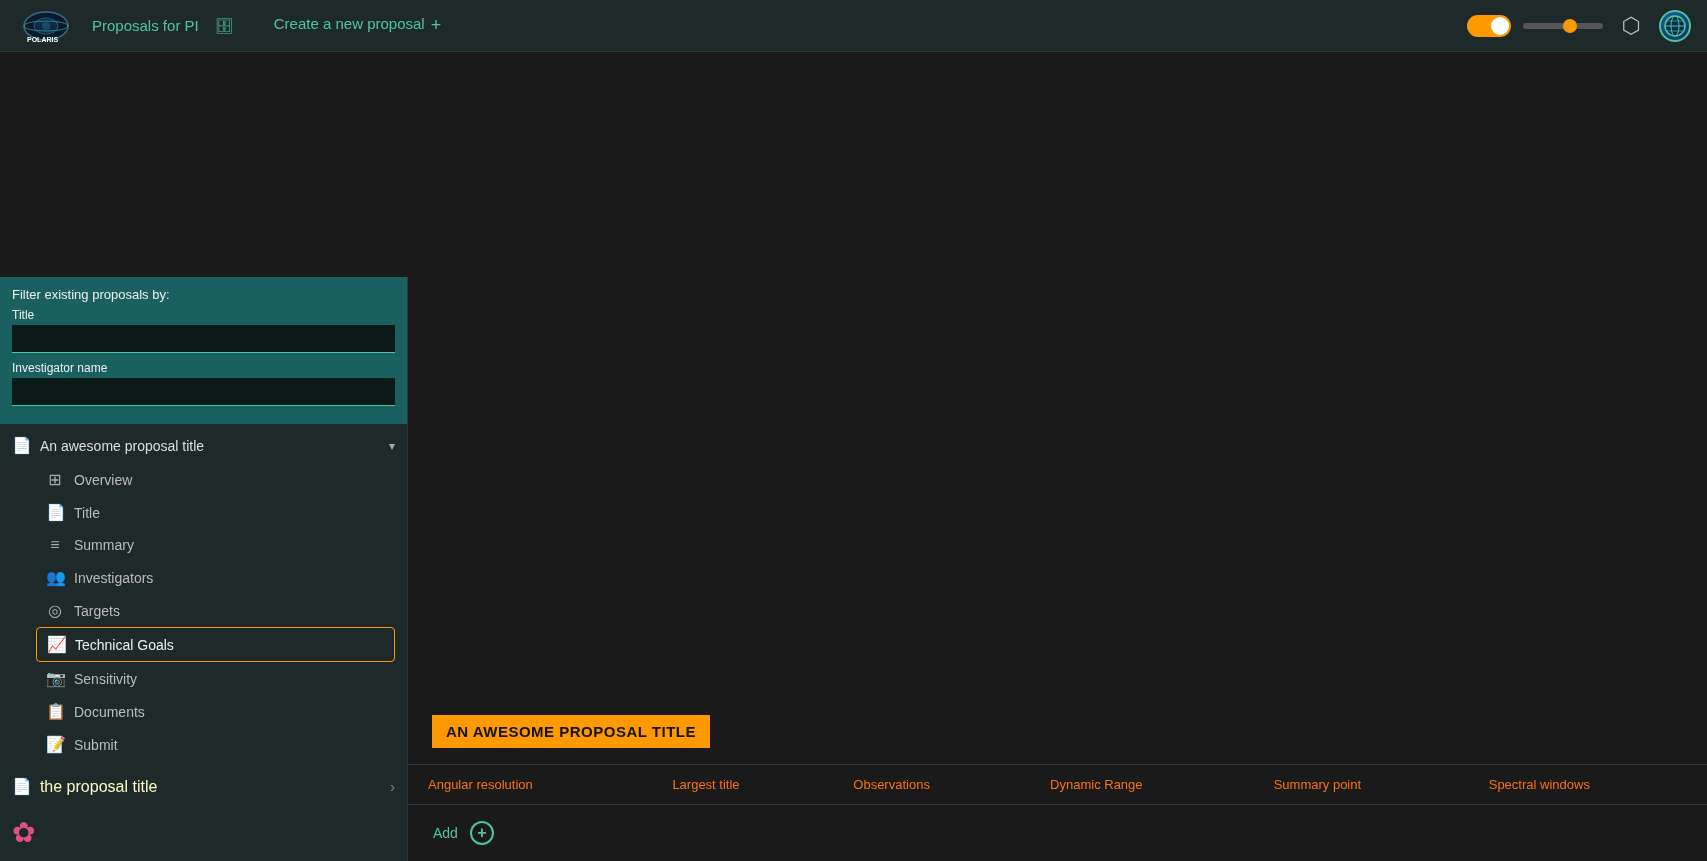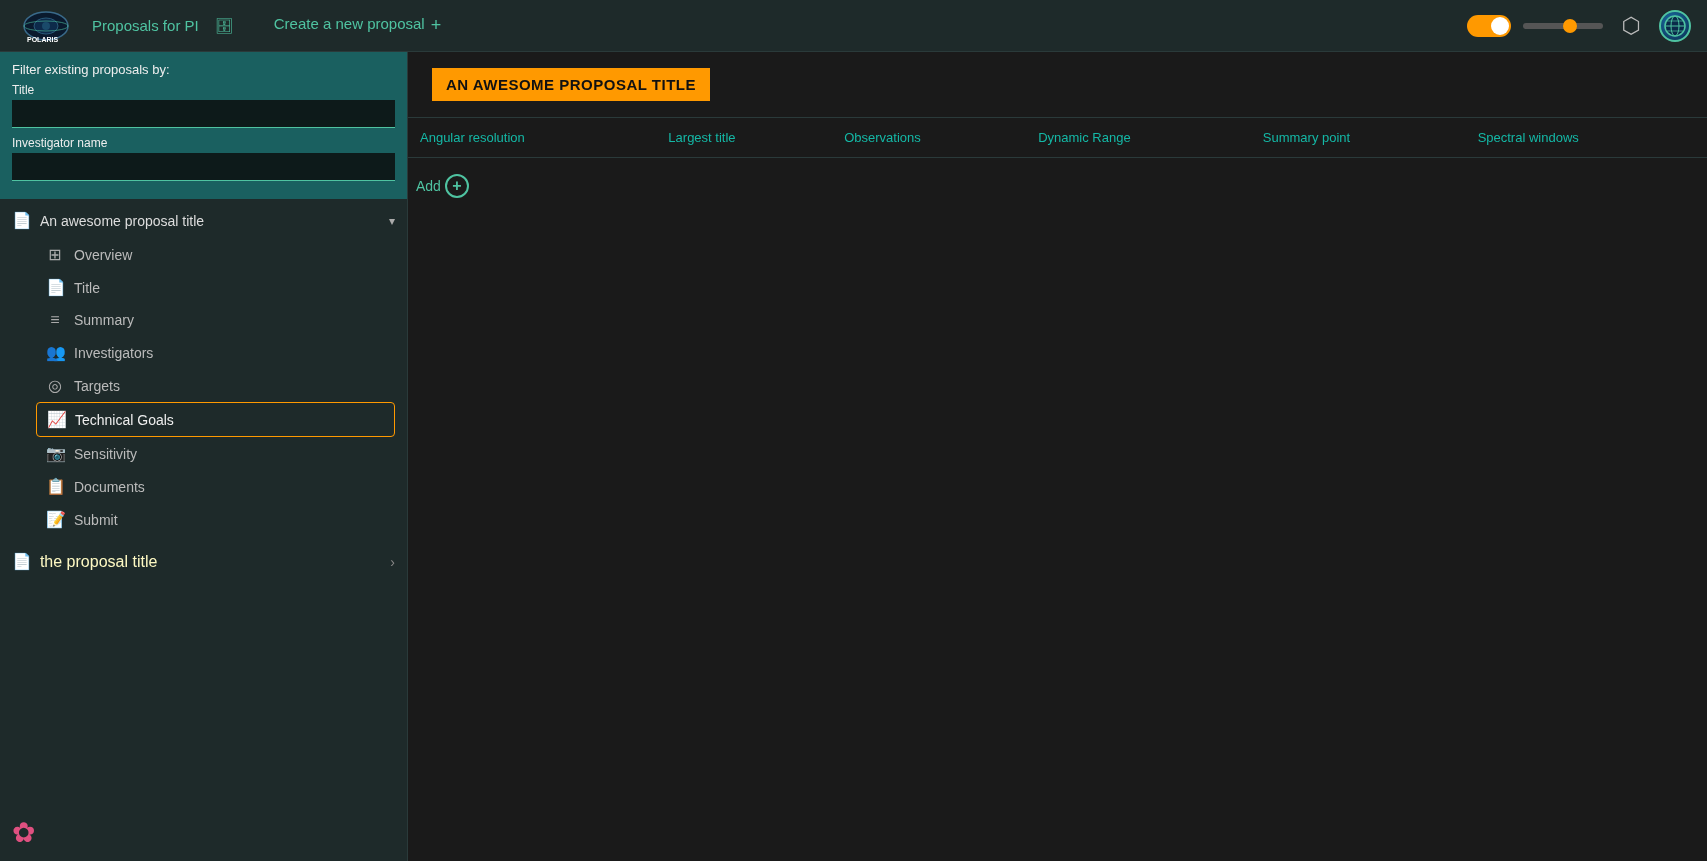--- a/index.html
+++ b/index.html
@@ -122,20 +122,21 @@
       align-items: center;
       justify-content: center;
       overflow: hidden;
     }
 
     
     .main-layout {
       display: flex;
       flex: 1;
       overflow: hidden;
+      align-items: flex-end;
     }
 
     
     .sidebar {
       width: 408px;
       background: #1e2a2a;
       display: flex;
       flex-direction: column;
       border-right: 1px solid #2a3a3a;
       flex-shrink: 0;
@@ -276,34 +277,34 @@
       flex: 1;
       padding: 0;
       overflow: auto;
     }
 
     .tech-goals-table {
       width: 100%;
       border-collapse: collapse;
     }
     .tech-goals-table th {
-      color: #14b8a6;
+      color: #f97316;
       font-weight: 400;
       font-size: 13px;
-      padding: 12px 12px;
+      padding: 12px 20px;
       text-align: left;
       border-bottom: 1px solid #2a3a3a;
       white-space: nowrap;
     }
 
     .add-row {
       display: flex;
       align-items: center;
-      padding: 16px 8px;
-      gap: 4px;
+      padding: 16px 25px;
+      gap: 12px;
     }
     .add-label {
       color: #4fc3a1;
       font-size: 14px;
     }
     .add-btn {
       width: 24px;
       height: 24px;
       border: 2px solid #4fc3a1;
       color: #4fc3a1;

